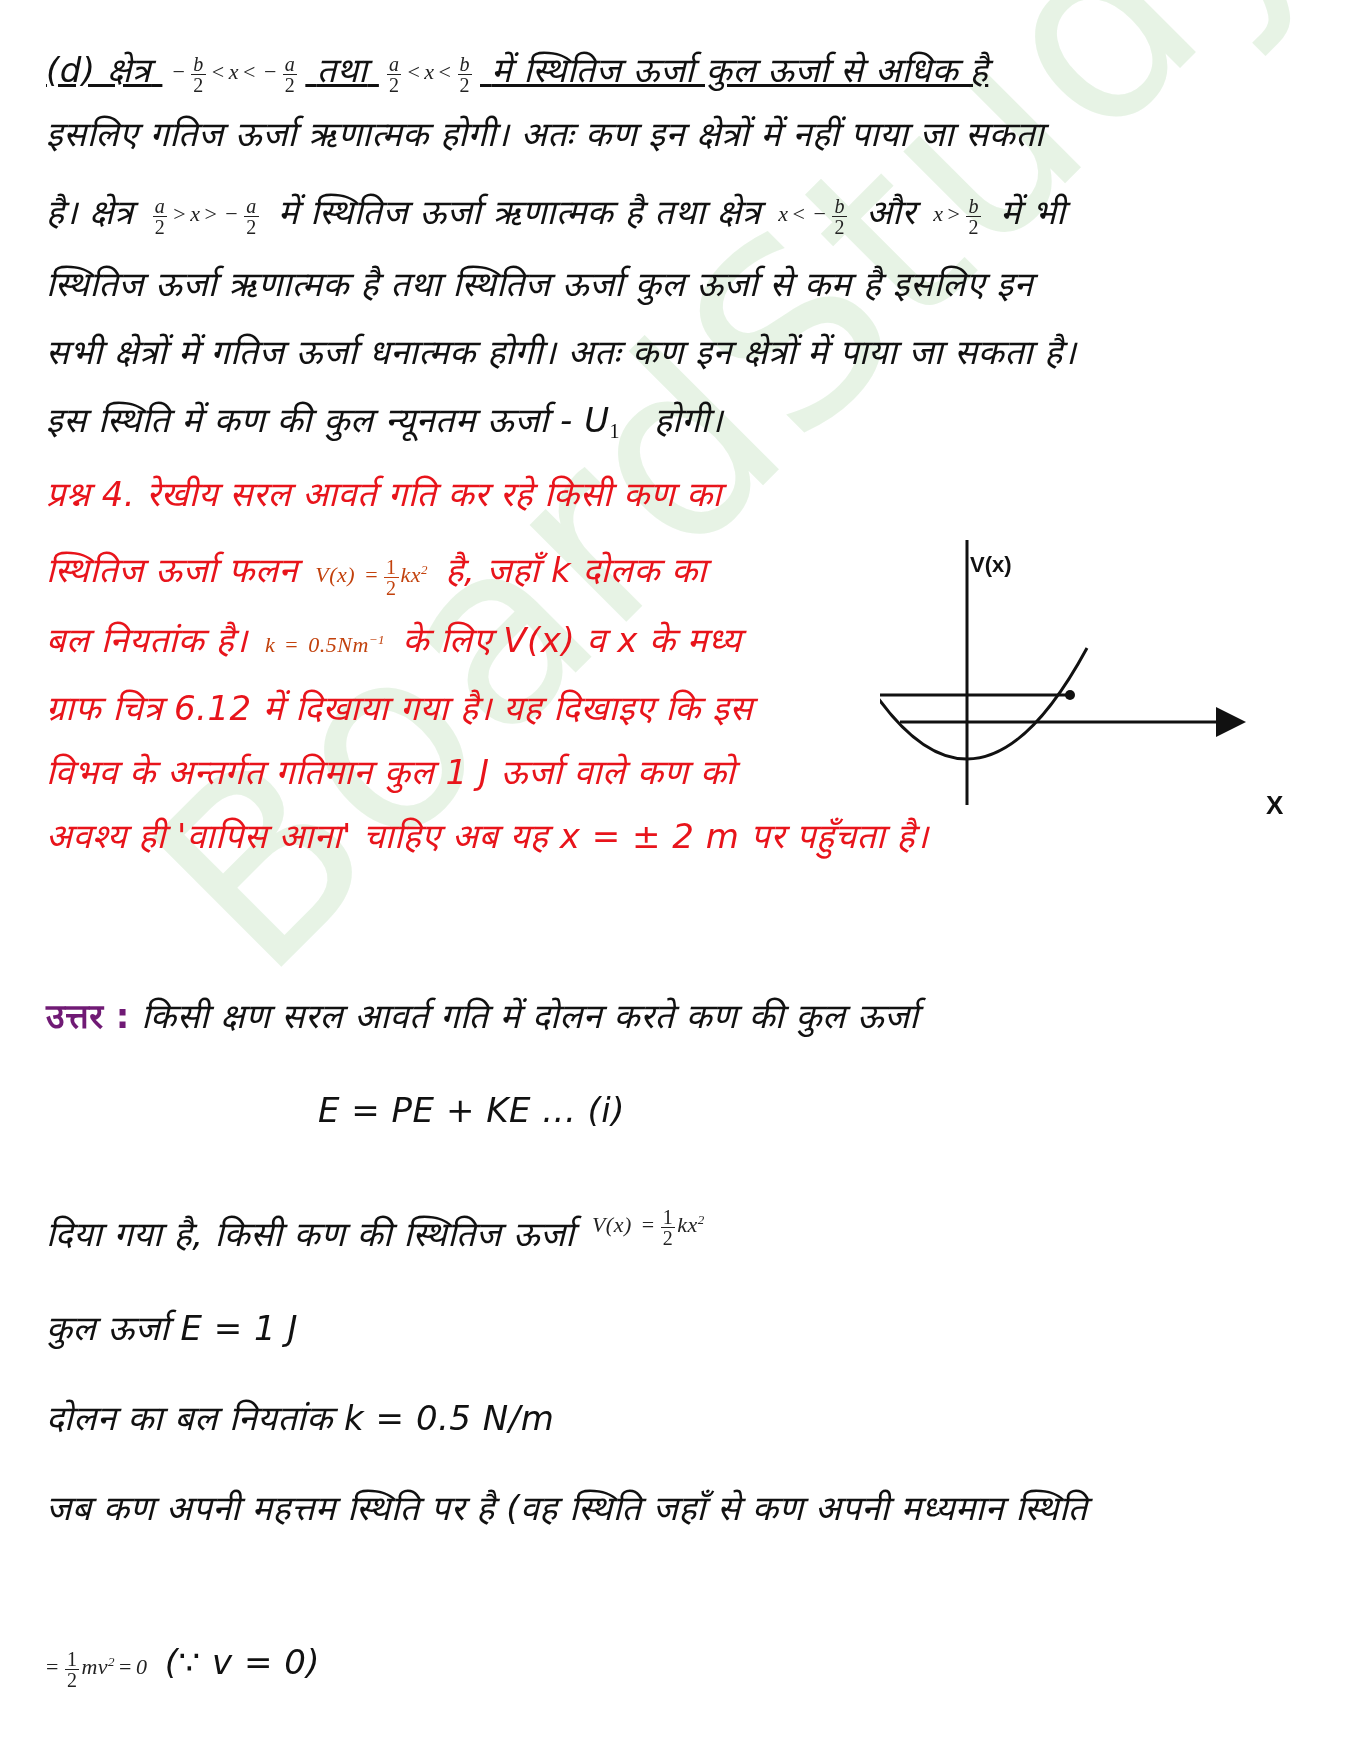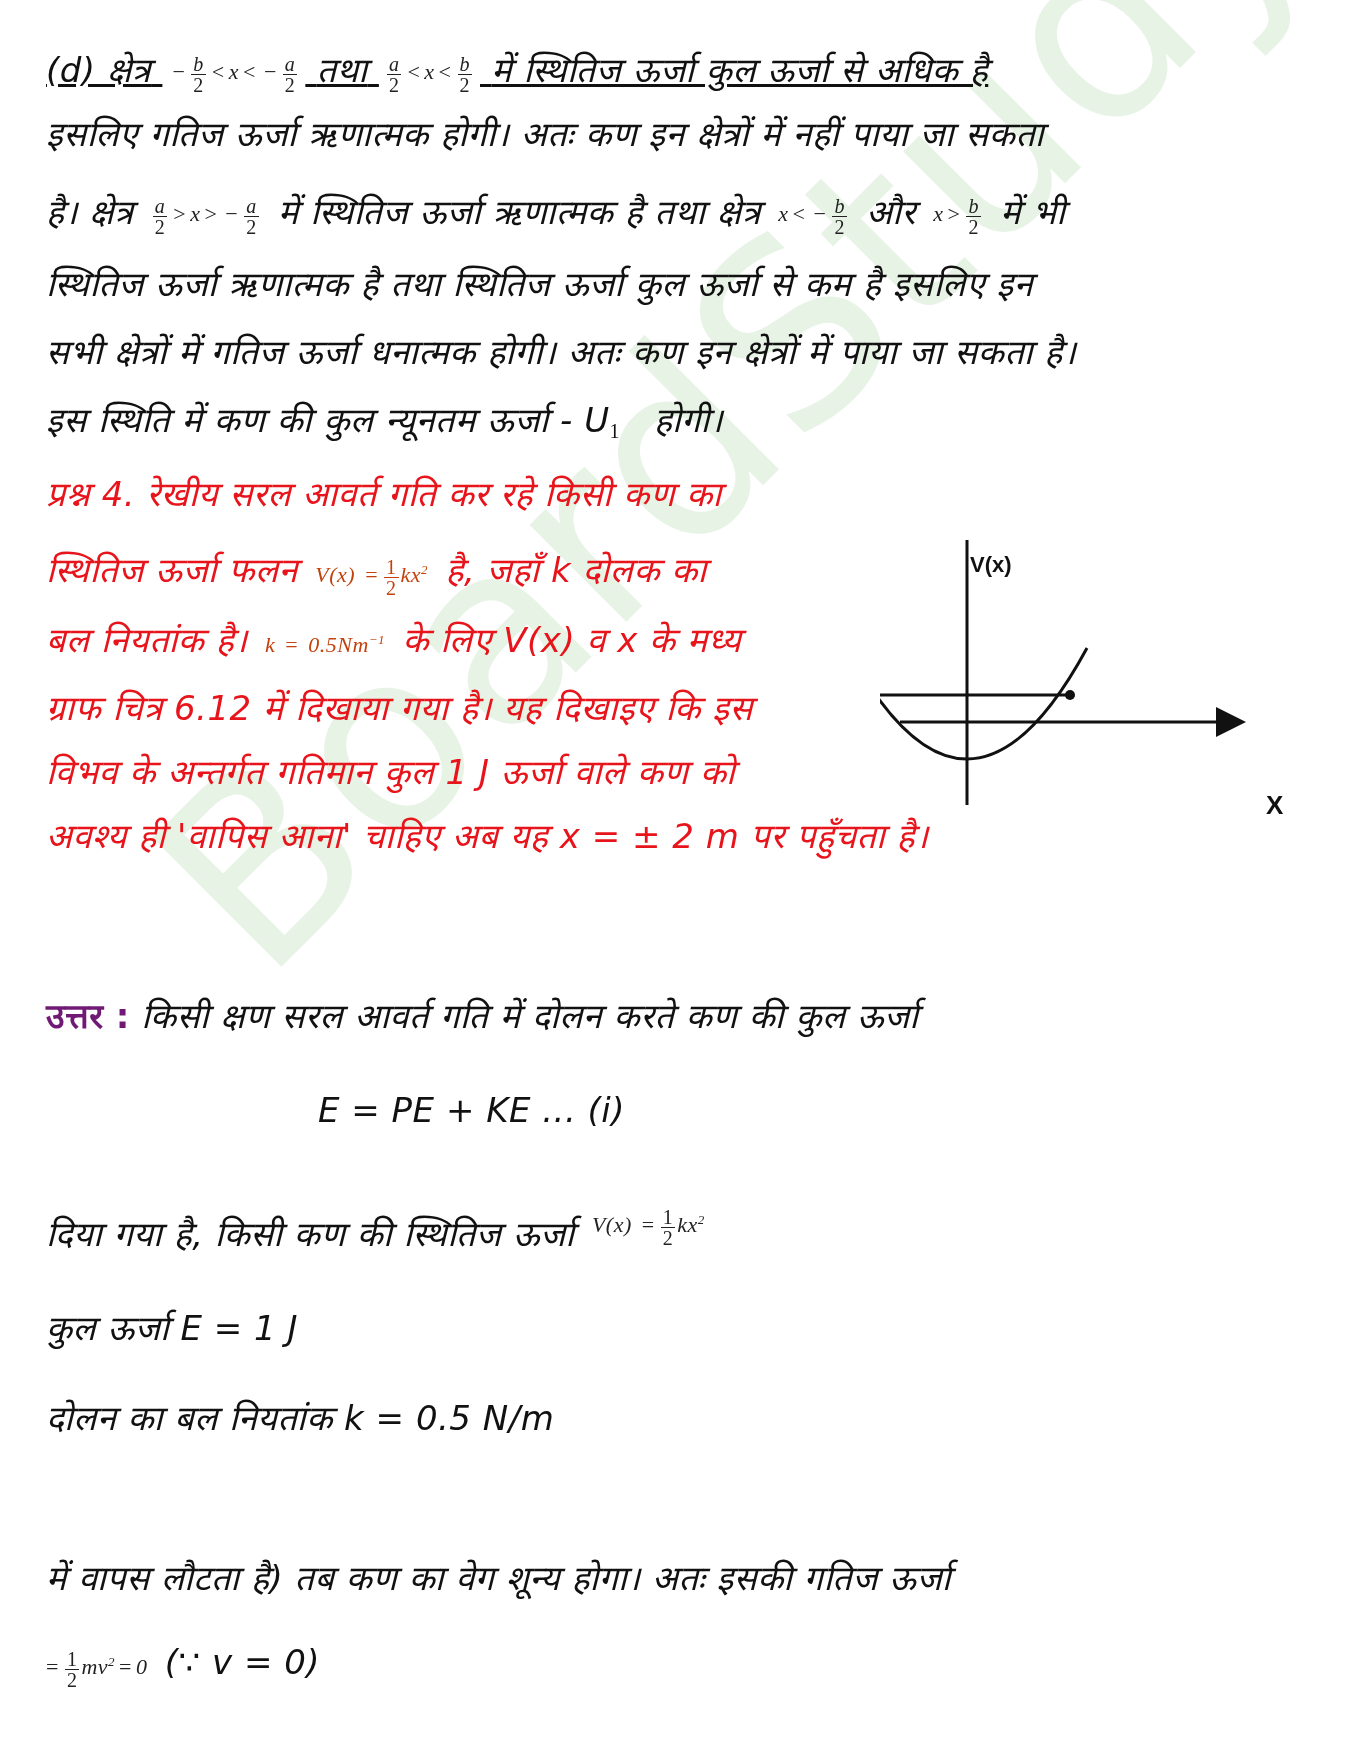--- a/index.html
+++ b/index.html
@@ -156,21 +156,21 @@
       <span class="math" style="vertical-align: 14px;">
         V(x) <span class="op">=</span><span class="frac">
             <span class="num" style="font-style:normal">1</span>
             <span class="den">2</span>
           </span>kx<sup>2</sup>
       </span>
     </div>
 
     <div class="line" style="top:1306px;">कुल ऊर्जा E = 1 J</div>
     <div class="line" style="top:1396px;">दोलन का बल नियतांक k = 0.5 N/m</div>
-    <div class="line" style="top:1556px;">में वापस लौटता है) तब कण का वेग शून्य होगा। अतः इसकी गतिज ऊर्जा</div>
+    <div class="line" style="top:1486px;">जब कण अपनी महत्तम स्थिति पर है (वह स्थिति जहाँ से कण अपनी मध्यमान स्थिति</div>
 
     <div class="line" style="top:1640px;">
       <span class="math" style="margin-left:0;">
         <span class="op" style="margin-left:0">=</span><span class="frac">
             <span class="num" style="font-style:normal">1</span>
             <span class="den">2</span>
           </span>mv<sup>2</sup><span class="op">=</span>0
       </span>
       <span class="paren-note">(∵ v = 0)</span>
     </div>

